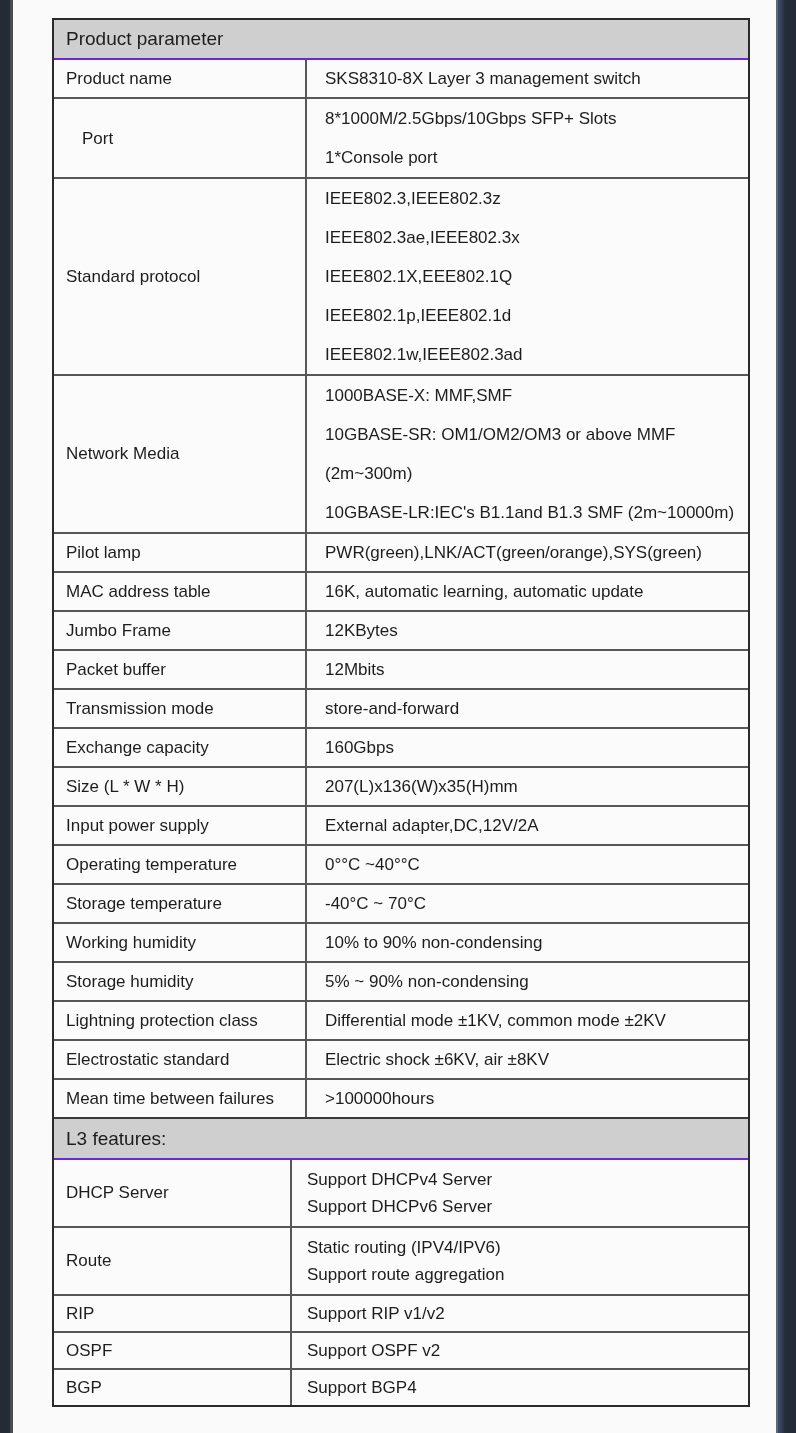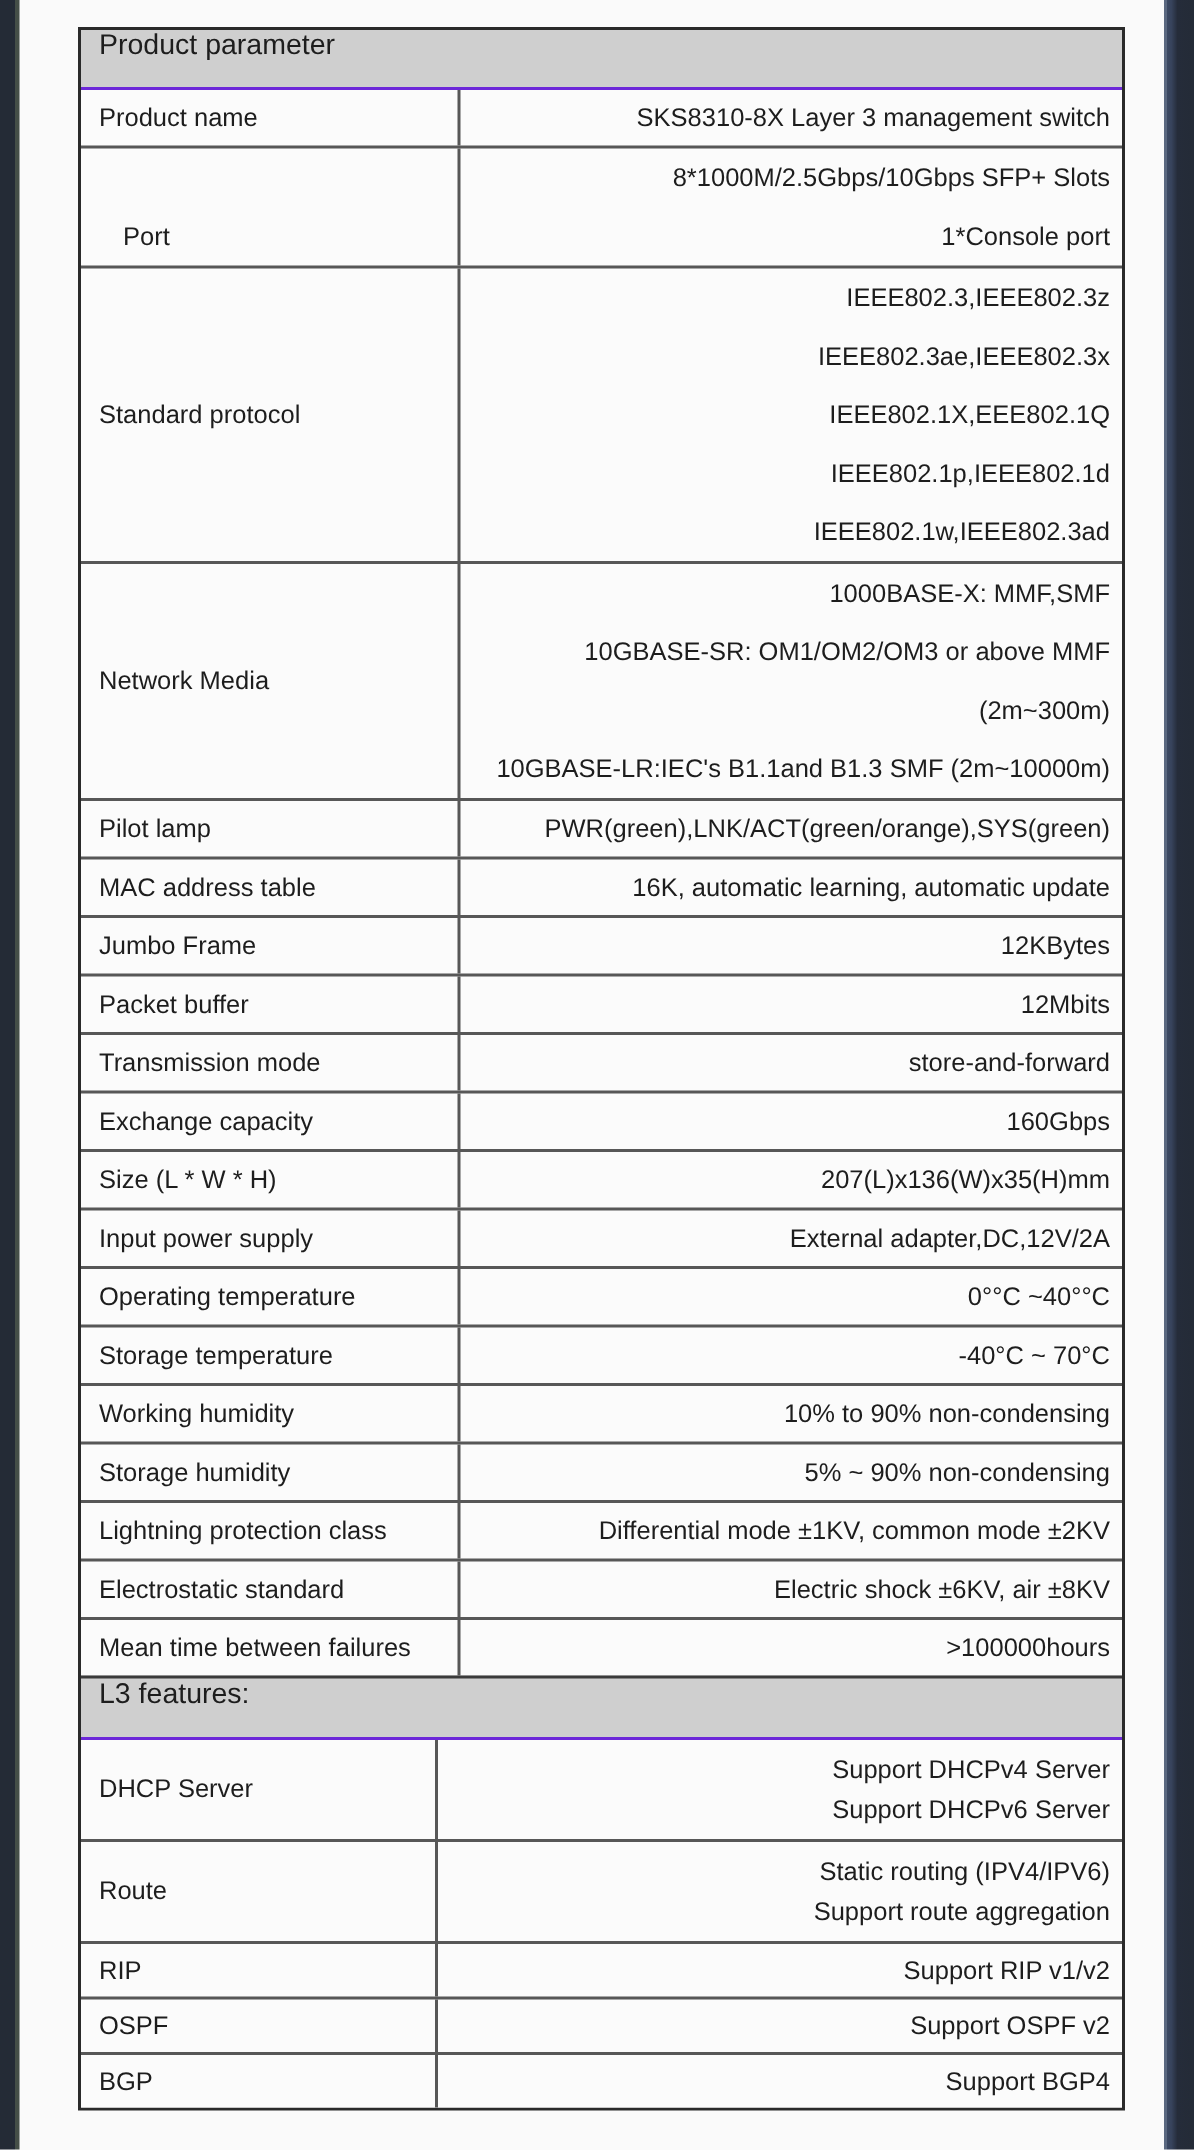--- a/index.html
+++ b/index.html
@@ -20,21 +20,21 @@
   }
   .spec-sheet{
     position:absolute;left:52px;top:18px;width:698px;
     box-sizing:border-box;
     border:2px solid #2a2a2a;
     background:#fbfbfb;
     font-size:17px;
   }
   .section-header{
     background:#cfcfcf;
-    display:flex;align-items:flex-start;
+    display:flex;align-items:center;
     padding-left:12px;
     font-size:19px;
     box-sizing:border-box;
   }
   .section-header.first{height:38px;}
   .section-header.second{height:41px;border-top:2px solid #3a3a3a;}
   .spec-table .row{
     display:flex;
     border-top:2px solid #575757;
     box-sizing:border-box;
@@ -46,28 +46,28 @@
     display:flex;align-items:center;
     padding:0 8px 0 12px;
     box-sizing:border-box;
     border-right:2px solid #575757;
   }
   .value-cell{
     flex:1;
     display:flex;flex-direction:column;justify-content:center;
     box-sizing:border-box;
   }
-  .value-cell p{margin:0;padding:0;text-align:right;}
+  .value-cell p{margin:0;padding:0;}
   
   .ptable .row{min-height:39px;}
   .ptable .label-cell{width:253px;}
   .ptable .value-cell{padding:0 8px 0 18px;}
   .ptable .value-cell p{line-height:22px;}
   .ptable .row.multi .value-cell p{line-height:39px;}
-  .ptable .row.lines2 .label-cell{align-items:flex-end;padding-left:28px;}
+  .ptable .row.lines2 .label-cell{align-items:center;padding-left:28px;}
   .ptable .row.lines2 .label-cell span{line-height:39px;}
   
   .ltable .row{min-height:37px;}
   .ltable .label-cell{width:238px;}
   .ltable .value-cell{padding:0 8px 0 15px;}
   .ltable .value-cell p{line-height:22px;}
   .ltable .row.multi{min-height:68px;}
   .ltable .row.multi .value-cell p{line-height:27px;}
 </style>
 </head>

